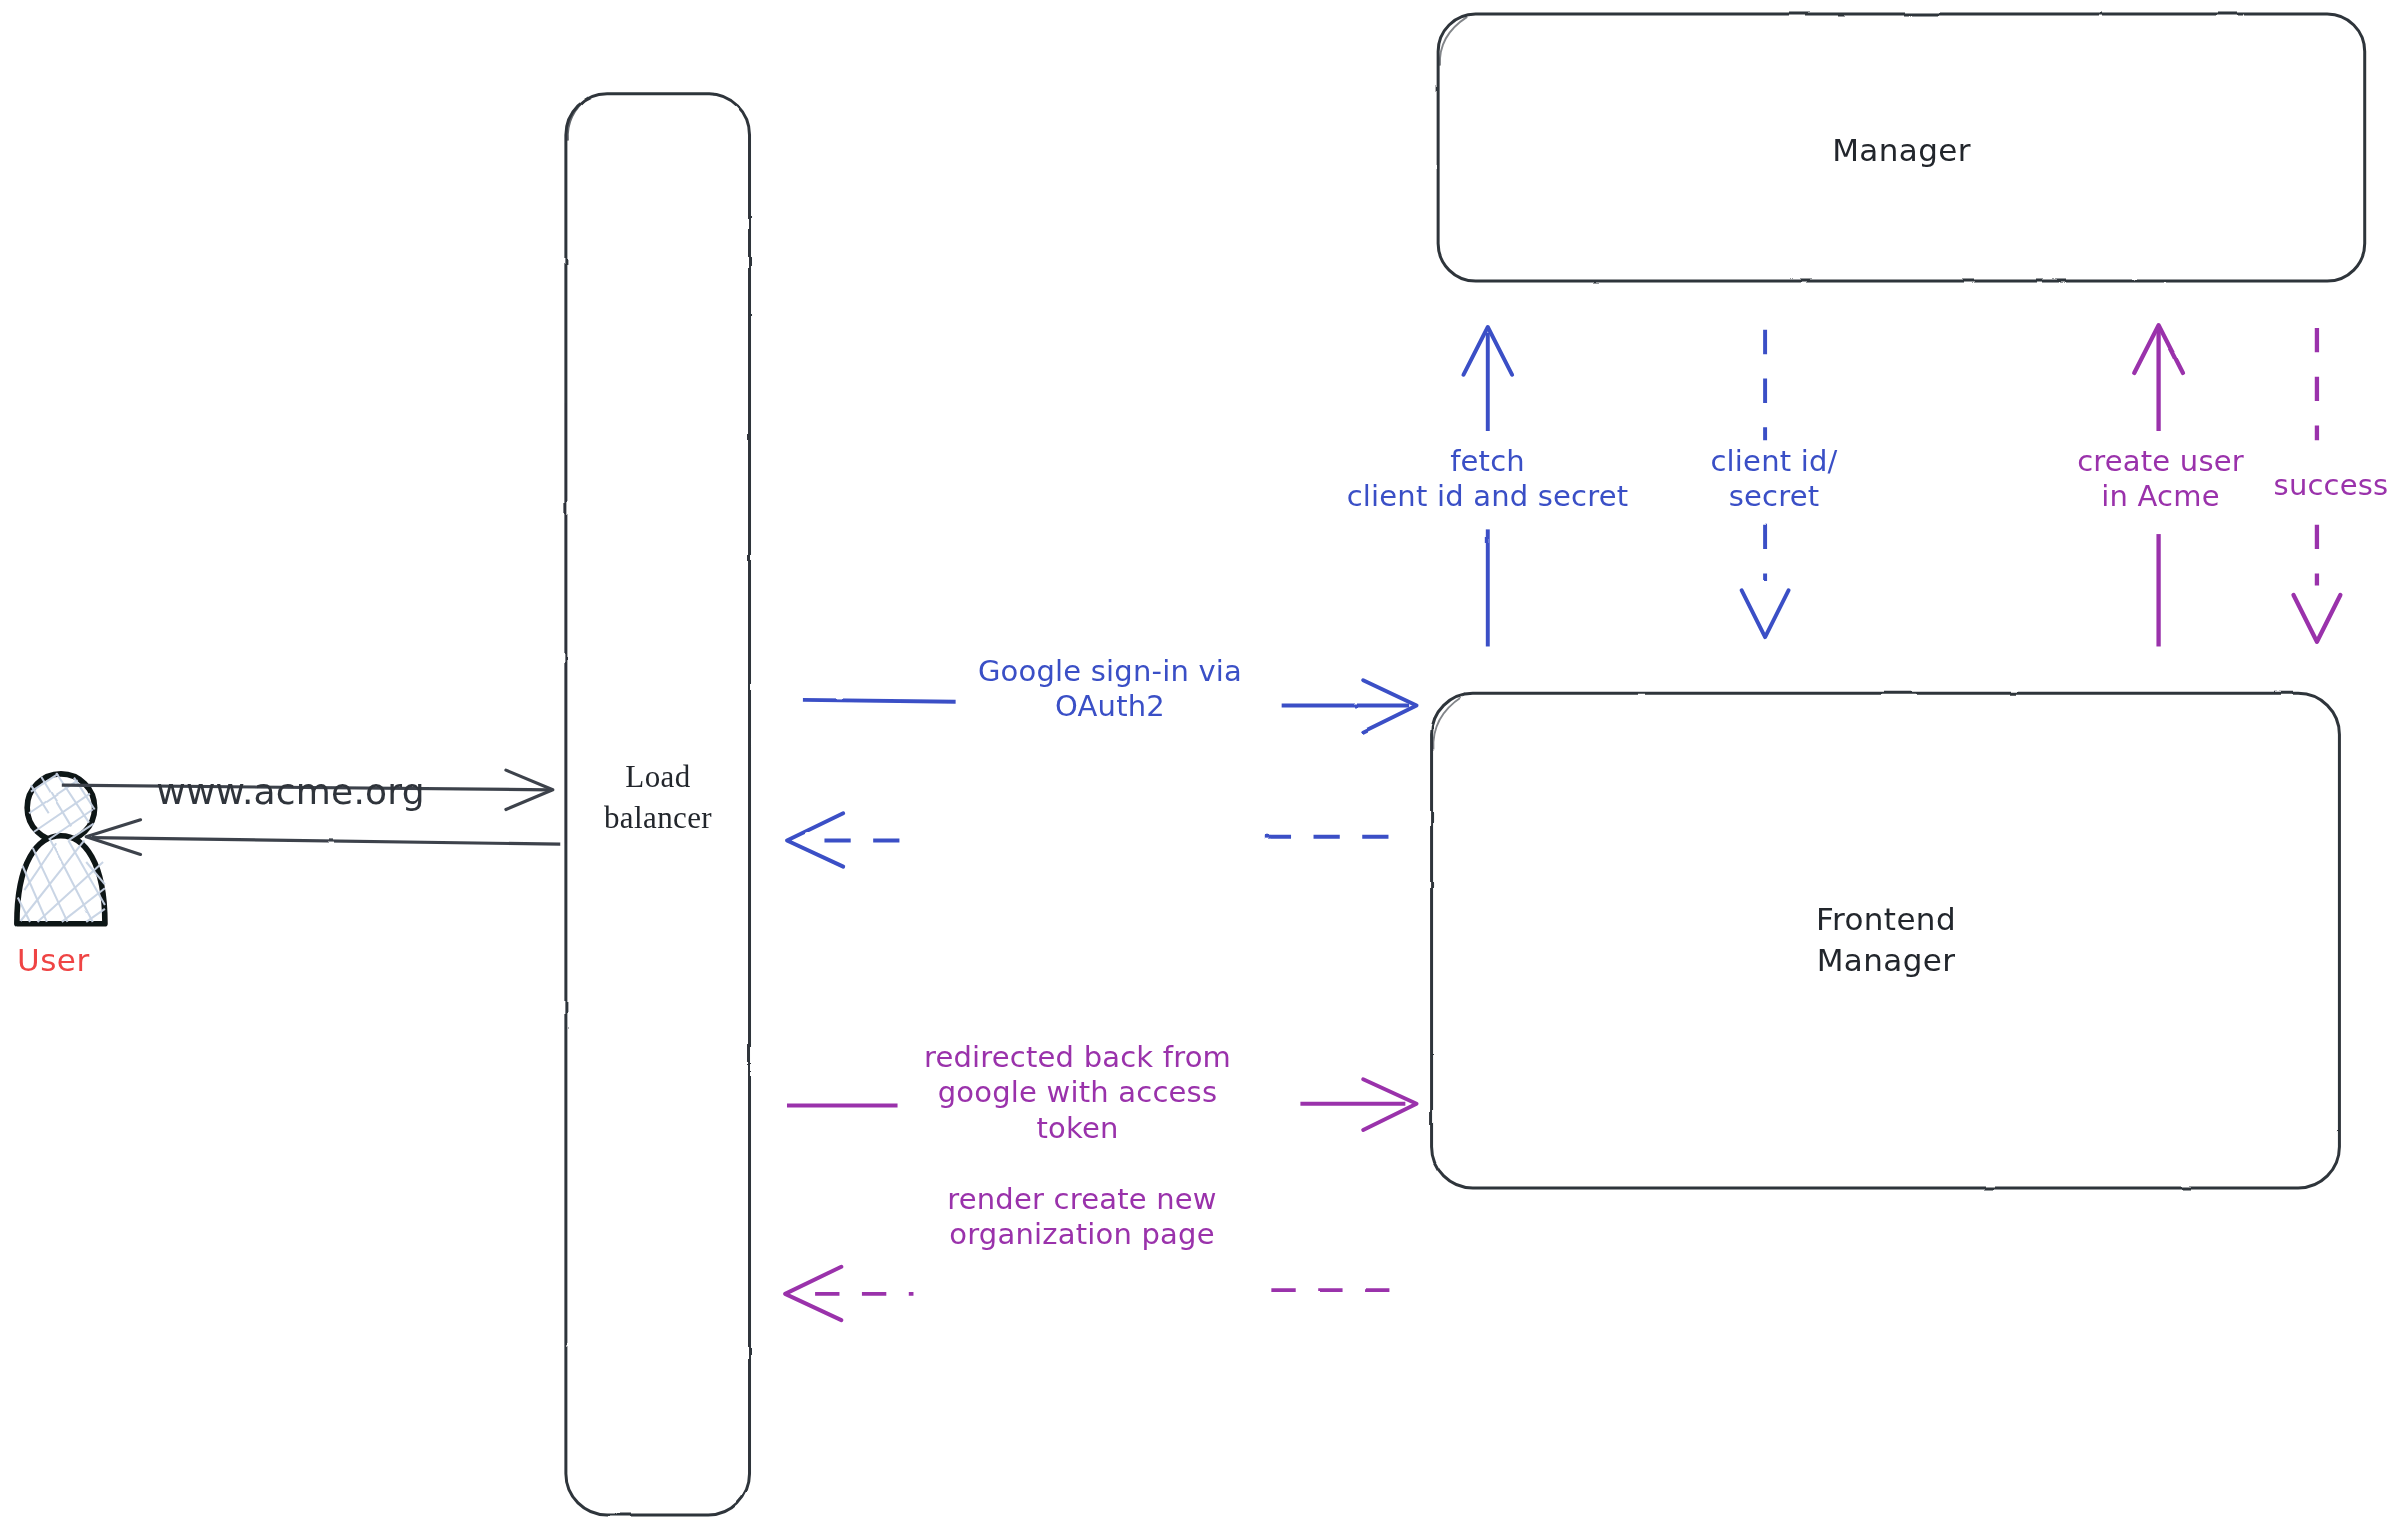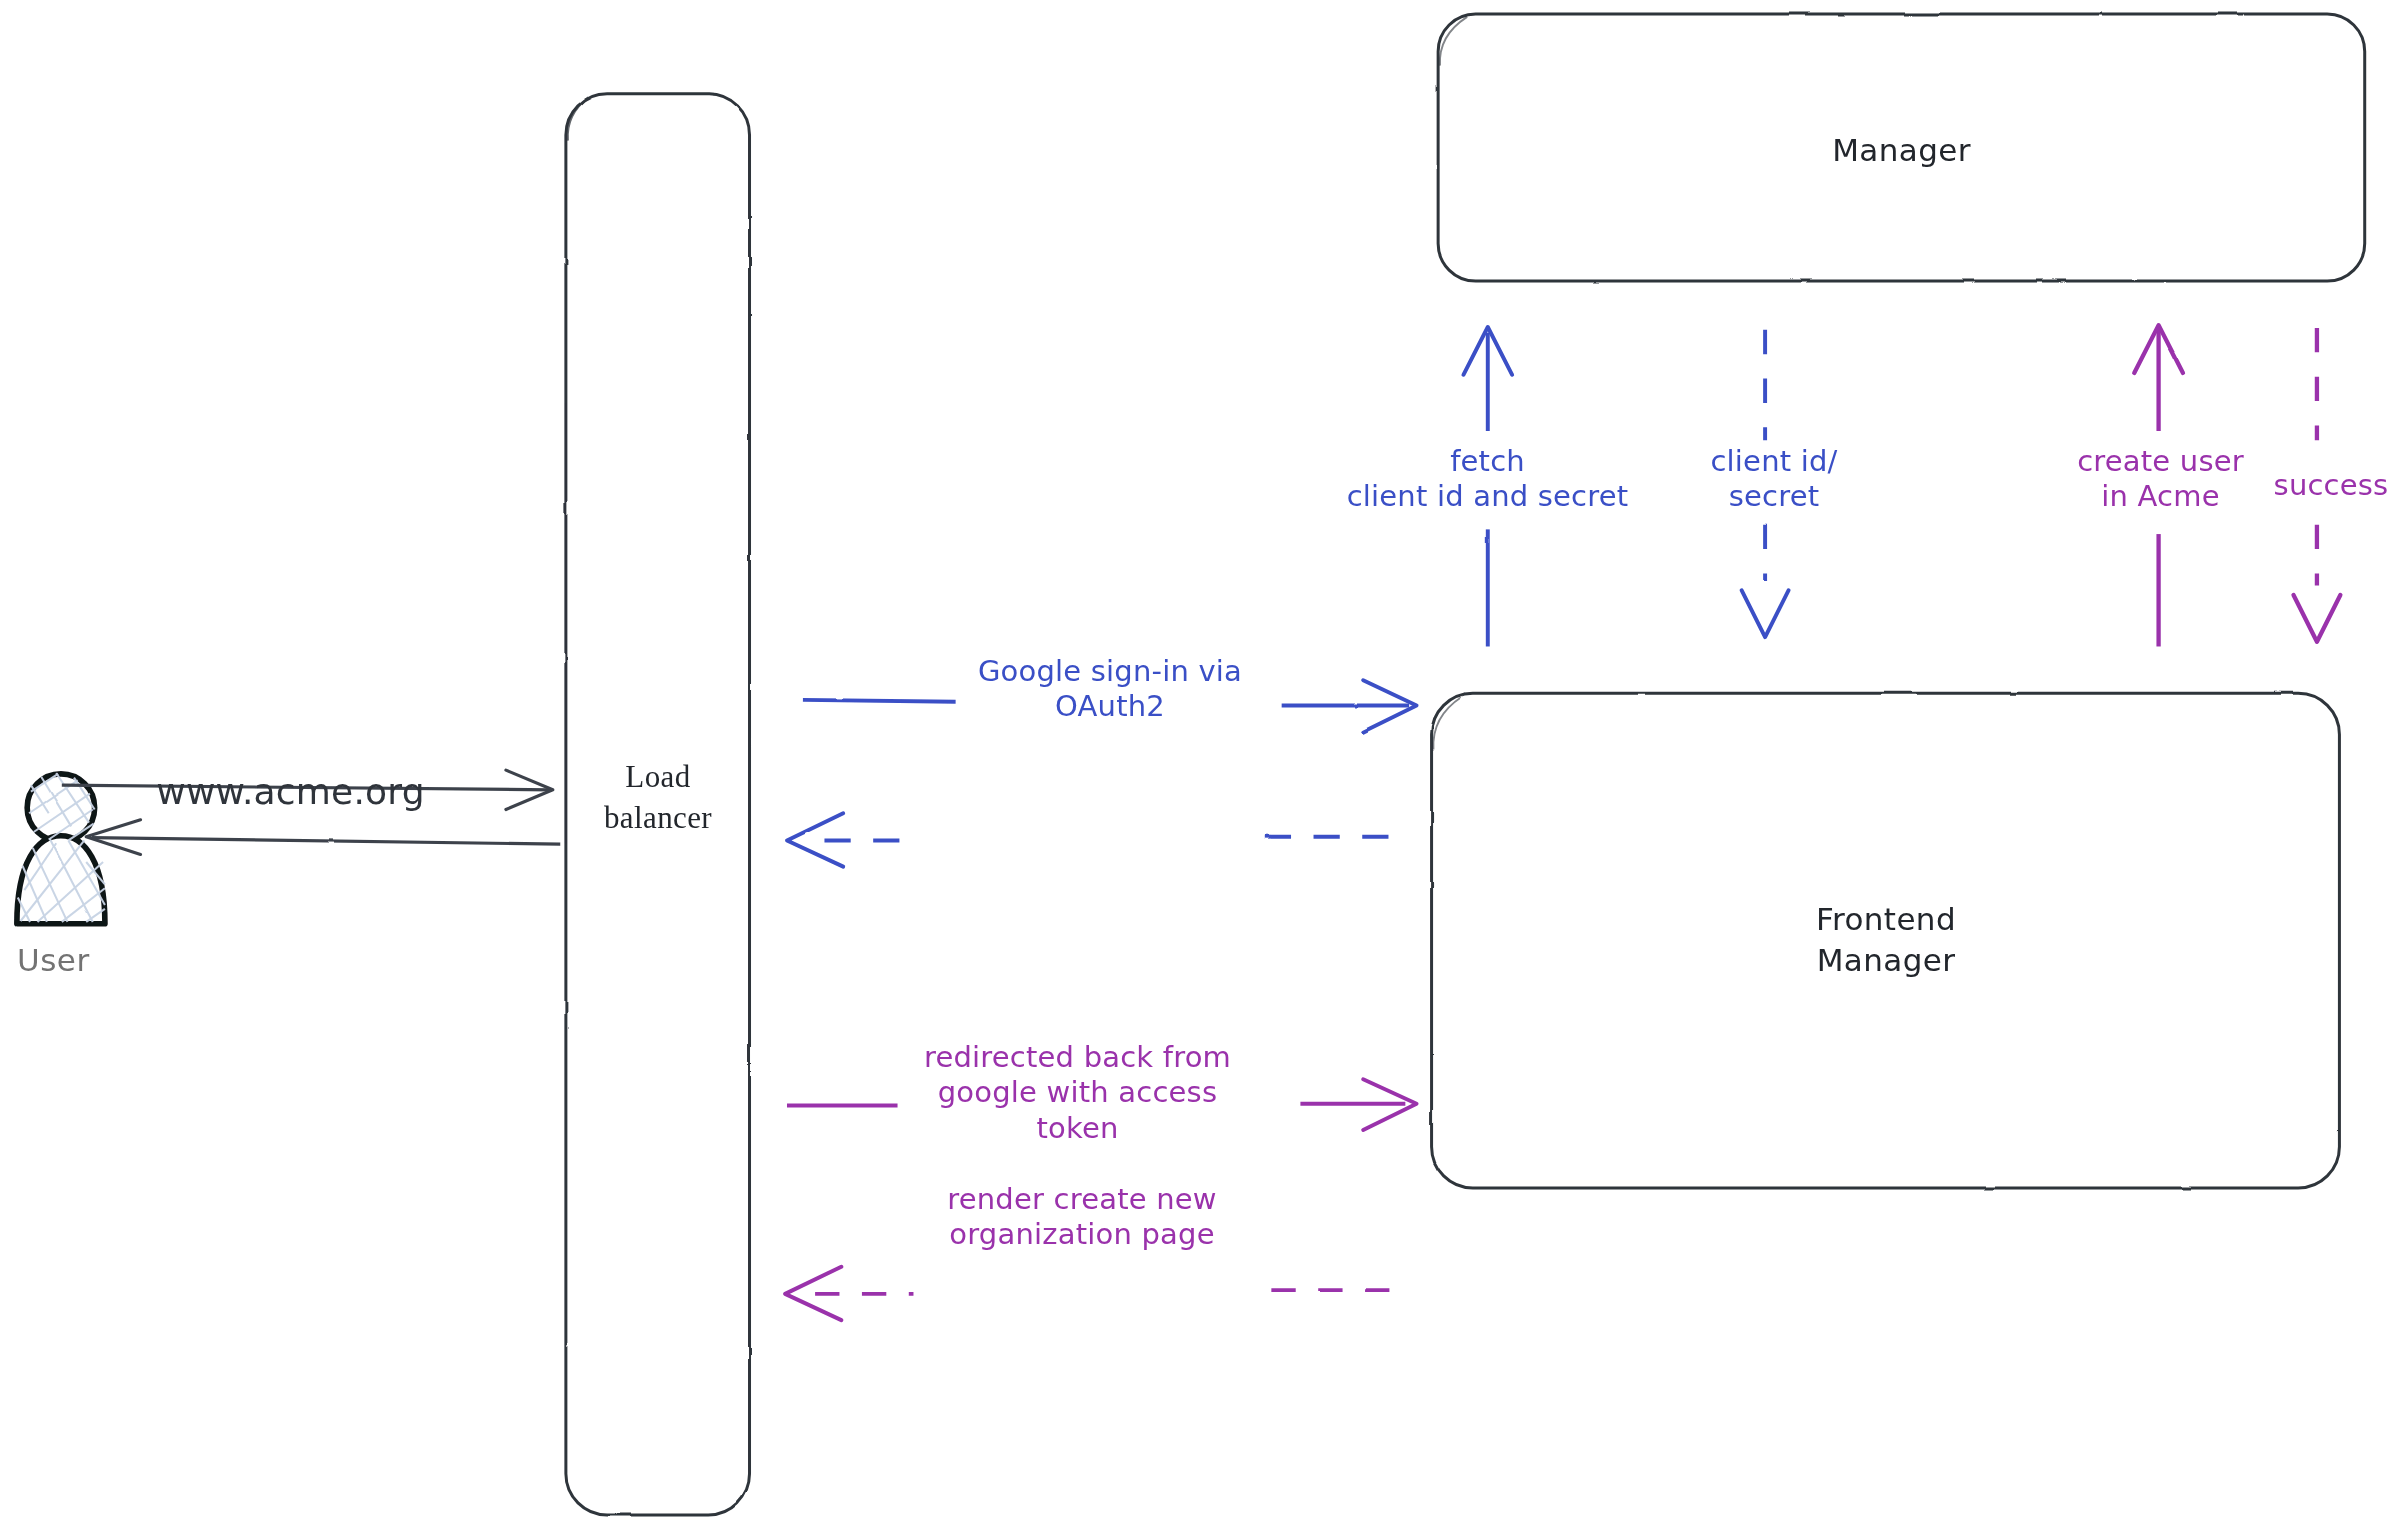--- a/index.html
+++ b/index.html
@@ -43,21 +43,21 @@
     white-space: pre-line;
     letter-spacing: 0.2px;
   }
   .blue { color: #3a4fc6; }
   .purple { color: #9a32ab; }
   .dark { color: #2f343b; }
   .actor-caption {
     position: absolute;
     font-family: "DejaVu Sans", sans-serif;
     font-size: 31px;
-    color: #737373;
+    color: #ef4444;
     letter-spacing: 0.5px;
   }
 </style>
 </head>
 <body>
 
 <div id="canvas">
 
   <svg id="svg-layer" viewBox="0 0 2567 1633" xmlns="http://www.w3.org/2000/svg">
     <defs>

